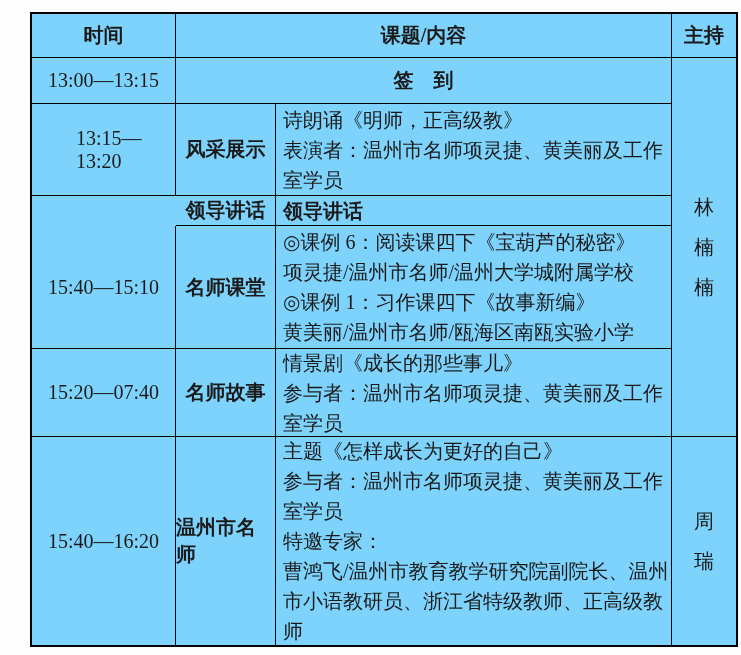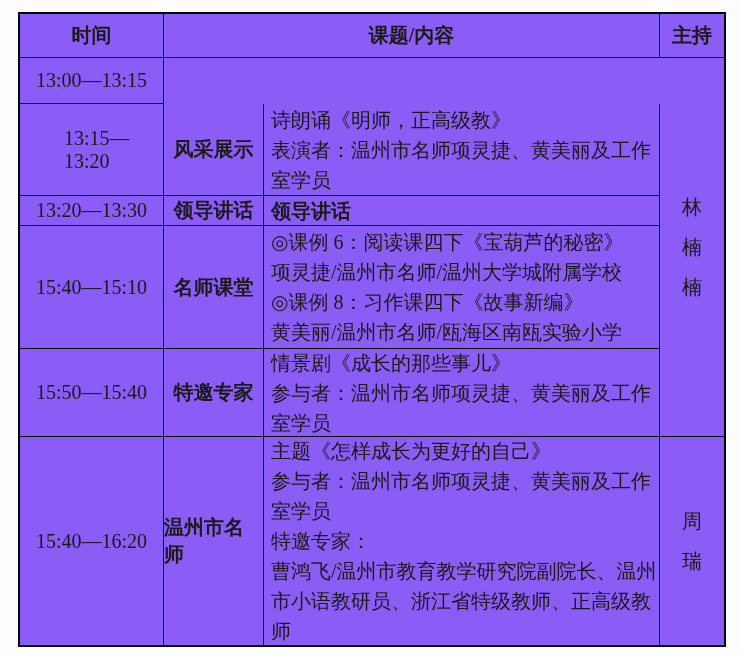--- a/index.html
+++ b/index.html
@@ -12,30 +12,30 @@
     position: relative;
     width: 741px;
     height: 655px;
     background: #fdfdfd;
     overflow: hidden;
     color: #1a1a1a;
     font-size: 20px;
   }
   .tbl {
     position: absolute;
-    left: 18px;
+    left: 30px;
     top: 12px;
     width: 708px;
     height: 635px;
     box-sizing: border-box;
     border: 2px solid #000;
     display: grid;
     grid-template-columns: 144px 100px 396px 64px;
     grid-template-rows: 44px 46px 92px 30px 123px 88px 208px;
-    background: #8b5cf6;
+    background: #7dd3fc;
   }
   .cell {
     display: flex;
     align-items: center;
     box-sizing: border-box;
     overflow: hidden;
   }
   .br { border-right: 1px solid #000; }
   .bb { border-bottom: 1px solid #000; }
   .center { justify-content: center; }
@@ -62,52 +62,52 @@
 <body>
 
 <div class="page">
   <div class="tbl">
 
     <div class="cell center bold br bb" style="grid-area: 1 / 1 / 2 / 2;">时间</div>
     <div class="cell center bold bb" style="grid-area: 1 / 4 / 2 / 5;">主持</div>
     <div class="cell center bold br bb" style="grid-area: 1 / 2 / 2 / 4;">课题/内容</div>
 
     <div class="cell center br bb" style="grid-area: 2 / 1 / 3 / 2;">13:00—13:15</div>
+    <div class="cell center bold br bb" style="grid-area: 2 / 2 / 3 / 4;">签　到</div>
 
     <div class="cell host bb" style="grid-area: 2 / 4 / 7 / 5;">
       <div class="hchar">林</div>
       <div class="hchar">楠</div>
       <div class="hchar">楠</div>
     </div>
 
     <div class="cell center br bb" style="grid-area: 3 / 1 / 4 / 2; padding-left: 44px;">13:15—13:20</div>
     <div class="cell center bold br bb" style="grid-area: 3 / 2 / 4 / 3;">风采展示</div>
     <div class="cell content br bb" style="grid-area: 3 / 3 / 4 / 4;">
       <div class="line">诗朗诵《明师，正高级教》</div>
       <div class="line">表演者：温州市名师项灵捷、黄美丽及工作</div>
       <div class="line">室学员</div>
     </div>
 
-    <div class="cell center br bb" style="grid-area: 4 / 1 / 5 / 2;">13:20—13:30</div>
     <div class="cell center bold br bb" style="grid-area: 4 / 2 / 5 / 3;">领导讲话</div>
     <div class="cell content bold br bb" style="grid-area: 4 / 3 / 5 / 4;">
       <div class="line">领导讲话</div>
     </div>
 
     <div class="cell center br bb" style="grid-area: 5 / 1 / 6 / 2;">15:40—15:10</div>
     <div class="cell center bold br bb" style="grid-area: 5 / 2 / 6 / 3;">名师课堂</div>
     <div class="cell content br bb" style="grid-area: 5 / 3 / 6 / 4;">
       <div class="line">◎课例 6：阅读课四下《宝葫芦的秘密》</div>
       <div class="line">项灵捷/温州市名师/温州大学城附属学校</div>
-      <div class="line">◎课例 8：习作课四下《故事新编》</div>
+      <div class="line">◎课例 1：习作课四下《故事新编》</div>
       <div class="line">黄美丽/温州市名师/瓯海区南瓯实验小学</div>
     </div>
 
-    <div class="cell center br bb" style="grid-area: 6 / 1 / 7 / 2;">15:50—15:40</div>
-    <div class="cell center bold br bb" style="grid-area: 6 / 2 / 7 / 3;">特邀专家</div>
+    <div class="cell center br bb" style="grid-area: 6 / 1 / 7 / 2;">15:20—07:40</div>
+    <div class="cell center bold br bb" style="grid-area: 6 / 2 / 7 / 3;">名师故事</div>
     <div class="cell content br bb" style="grid-area: 6 / 3 / 7 / 4;">
       <div class="line">情景剧《成长的那些事儿》</div>
       <div class="line">参与者：温州市名师项灵捷、黄美丽及工作</div>
       <div class="line">室学员</div>
     </div>
 
     <div class="cell center br" style="grid-area: 7 / 1 / 8 / 2;">15:40—16:20</div>
     <div class="cell center bold br" style="grid-area: 7 / 2 / 8 / 3;">温州市名师</div>
     <div class="cell content br" style="grid-area: 7 / 3 / 8 / 4;">
       <div class="line">主题《怎样成长为更好的自己》</div>

